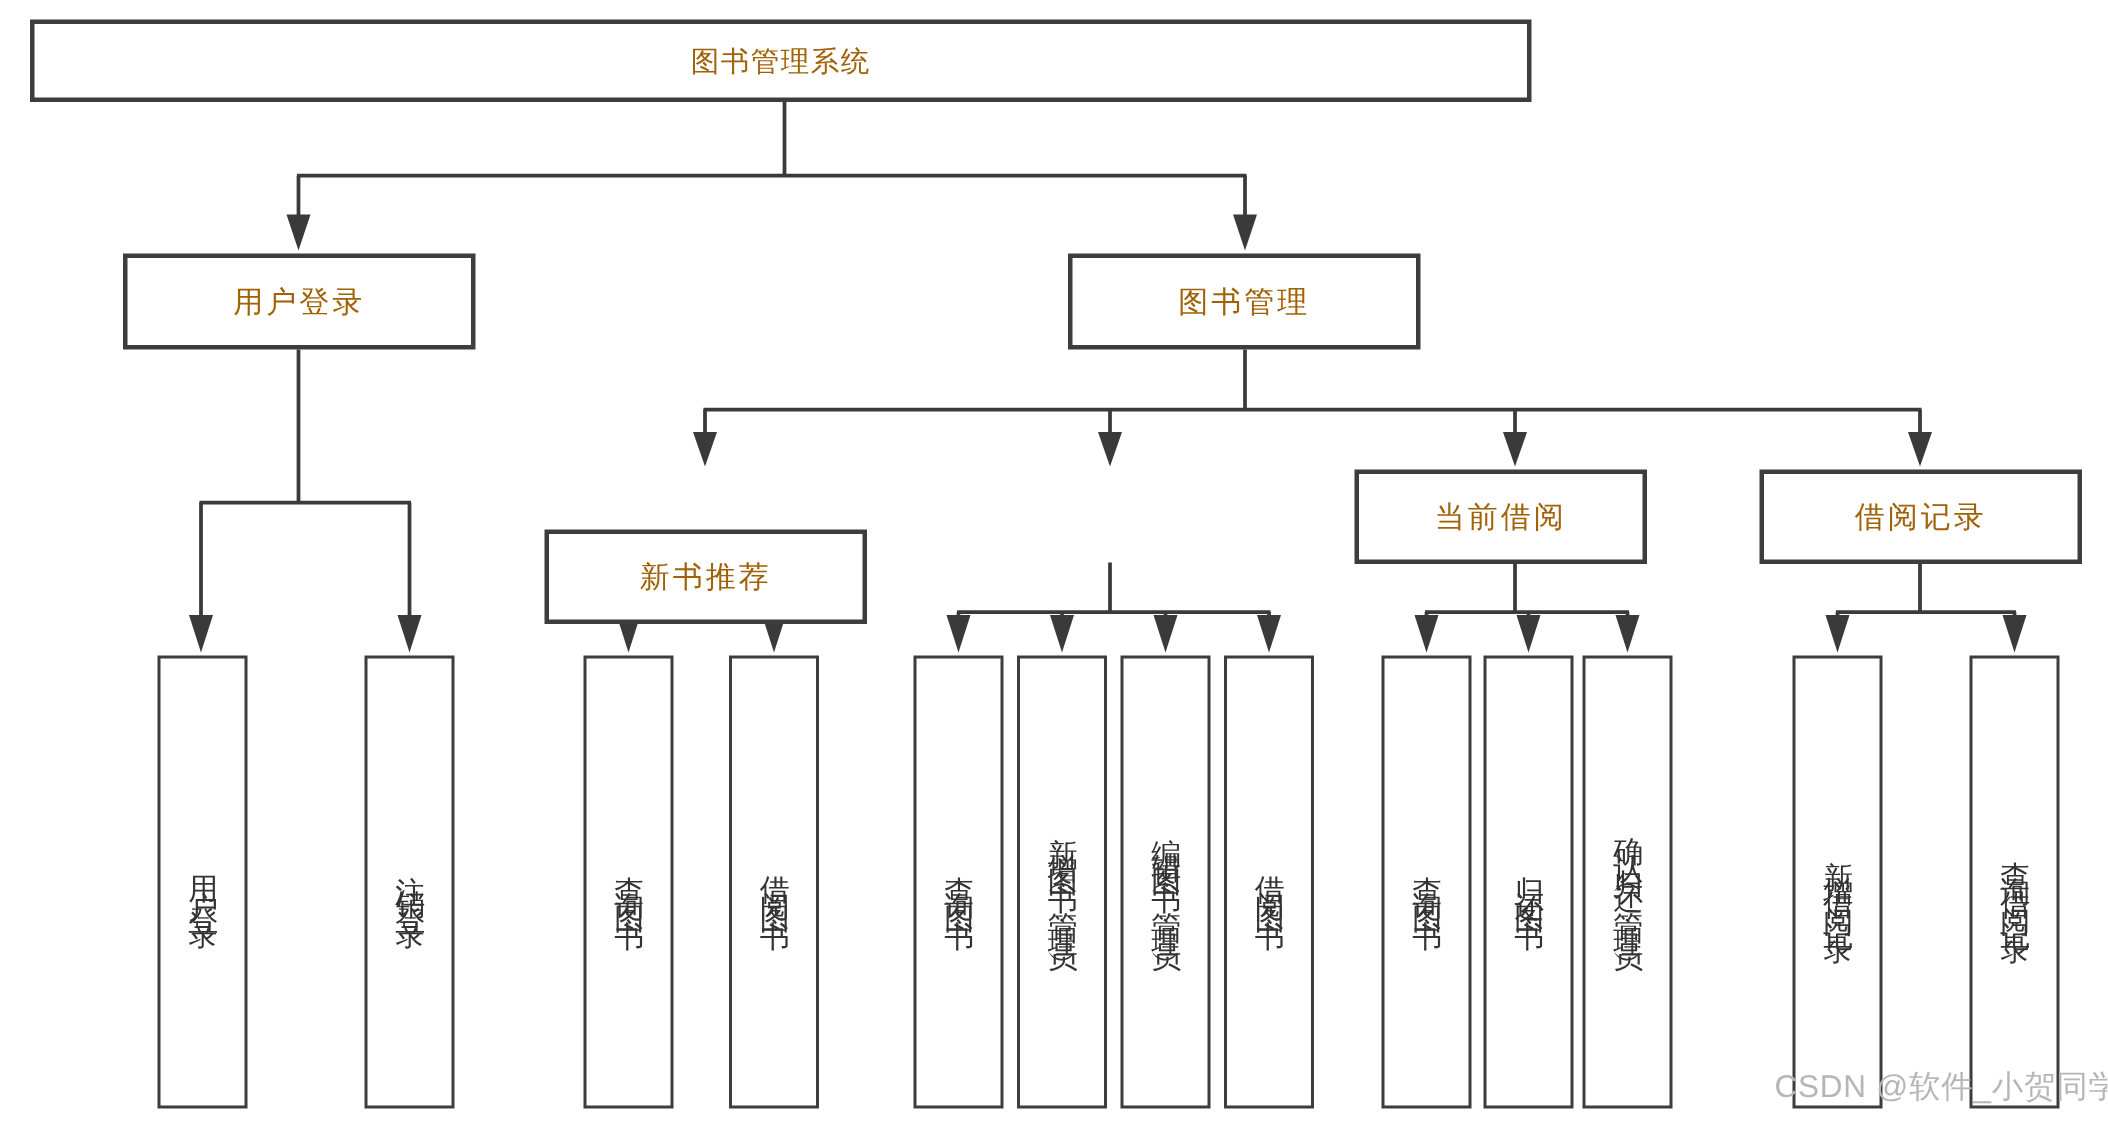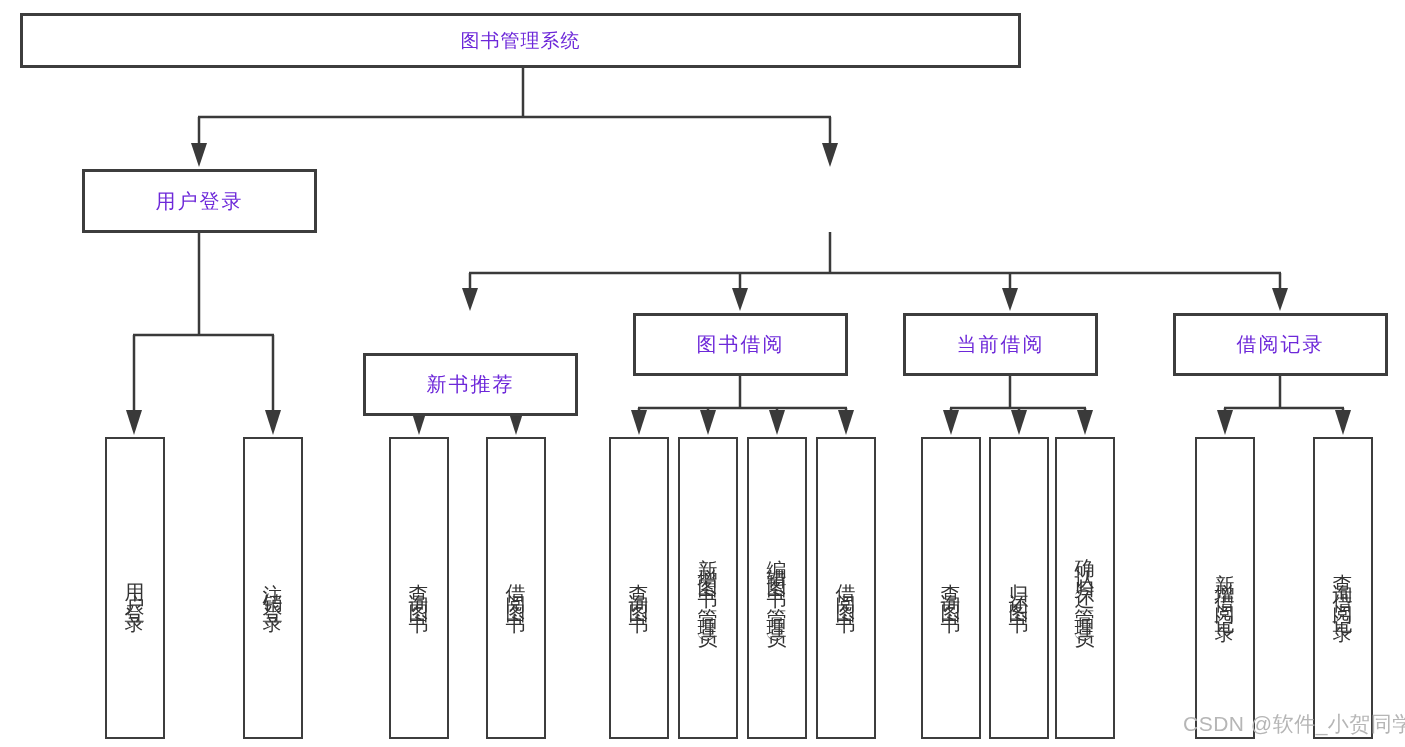--- a/index.html
+++ b/index.html
@@ -24,21 +24,21 @@
     border: 3px solid #3d3d3d;
     background: #ffffff;
     display: flex;
     align-items: center;
     justify-content: center;
   }
   .box.leaf { border-width: 2.5px; }
   .h-label {
     font-size: 20px;
     letter-spacing: 2px;
-    color: #6d28d9;
+    color: #a16207;
     white-space: nowrap;
   }
   .root .h-label { font-size: 19px; letter-spacing: 1px; }
   .v-label {
     writing-mode: vertical-rl;
     text-orientation: mixed;
     font-size: 20px;
     letter-spacing: 10px;
     line-height: 1;
     color: #333333;
@@ -124,26 +124,26 @@
     </g>
   </svg>
 
   <div class="box root" style="left:20px; top:13px; width:1001px; height:55px;">
     <span class="h-label">图书管理系统</span>
   </div>
 
   <div class="box" style="left:82px; top:169px; width:235px; height:64px;">
     <span class="h-label">用户登录</span>
   </div>
+  <div class="box" style="left:712px; top:169px; width:235px; height:64px;">
+    <span class="h-label">图书管理</span>
+  </div>
 
   <div class="box" style="left:363px; top:313px; width:215px; height:63px;margin-top:40px;">
     <span class="h-label">新书推荐</span>
-  </div>
-  <div class="box" style="left:633px; top:313px; width:215px; height:63px;">
-    <span class="h-label">图书借阅</span>
   </div>
   <div class="box" style="left:903px; top:313px; width:195px; height:63px;">
     <span class="h-label">当前借阅</span>
   </div>
   <div class="box" style="left:1173px; top:313px; width:215px; height:63px;">
     <span class="h-label">借阅记录</span>
   </div>
 
   <div class="box leaf" style="left:105px; top:437px; width:60px; height:302px;">
     <span class="v-label">用户登录</span>

